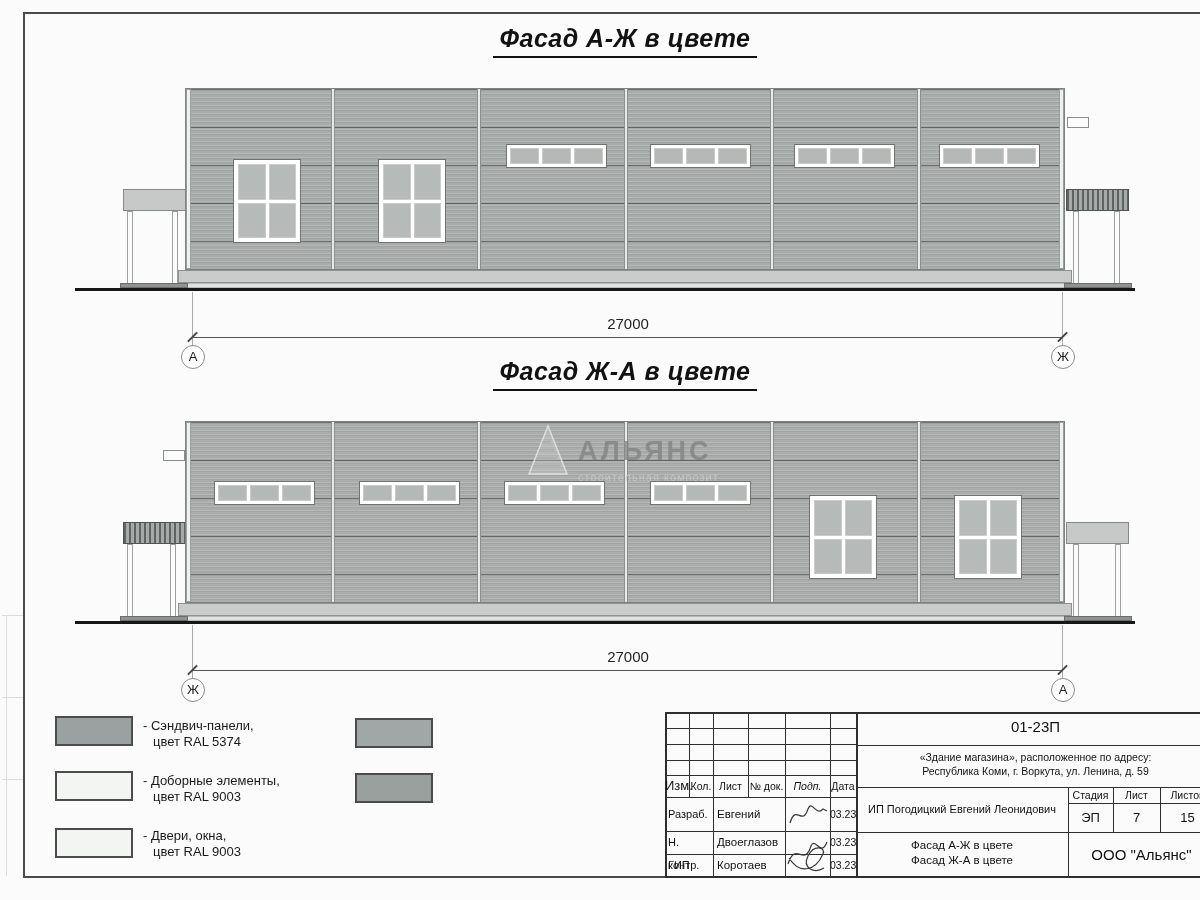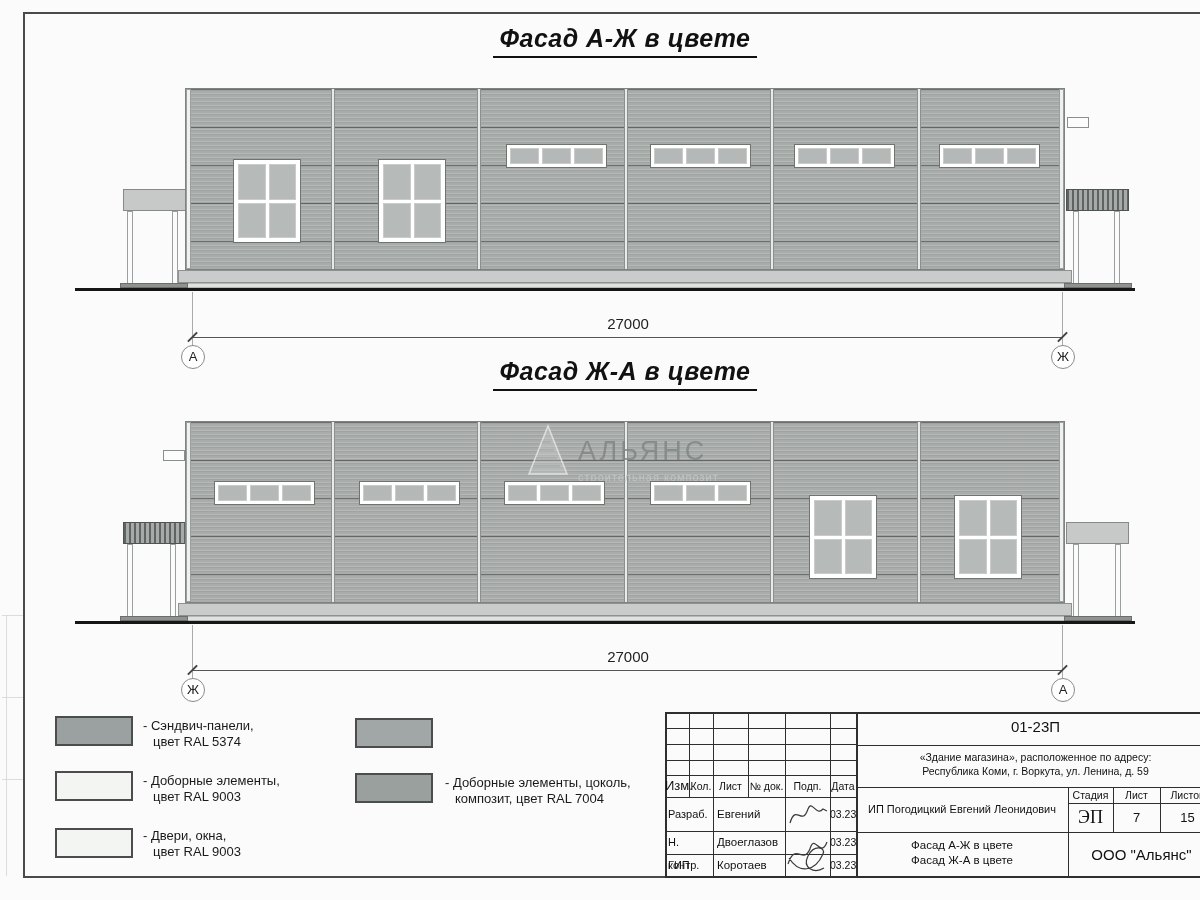--- a/index.html
+++ b/index.html
@@ -54,21 +54,21 @@
 
   .extline{position:absolute;top:292px;width:1px;height:56px;background:#aaa;}
   .dimline{position:absolute;left:193px;top:337px;width:870px;height:1px;background:#555;}
   .dimtick{position:absolute;top:336px;width:13px;height:2px;background:#444;transform:rotate(-45deg);}
   .dimlabel{position:absolute;left:193px;top:315px;width:870px;text-align:center;font-size:15px;color:#222;}
   .axis{position:absolute;top:345px;width:24px;height:24px;border:1px solid #8a8a8a;border-radius:50%;
         background:#fff;box-sizing:border-box;text-align:center;line-height:22px;font-size:13px;color:#222;}
 
   
   .watermark{position:absolute;left:342px;top:2px;display:flex;align-items:flex-start;gap:10px;opacity:.95;}
-  .wm-name{font-size:27px;font-weight:normal;letter-spacing:3px;color:rgba(125,130,128,0.8);margin-top:12px;}
+  .wm-name{font-size:27px;font-weight:bold;letter-spacing:3px;color:rgba(125,130,128,0.8);margin-top:12px;}
   .wm-tag{font-size:11px;letter-spacing:1px;color:rgba(195,199,197,0.95);margin-top:4px;}
 
   
   .legend-item{position:absolute;display:flex;}
   .swatch{display:block;width:78px;height:30px;border:2px solid #4c4c4c;box-sizing:border-box;}
   .llabel{font-size:13px;line-height:16px;color:#1a1a1a;}
   .llabel .l2{margin-left:10px;}
 
   
   #titleblock{position:absolute;left:665px;top:712px;width:550px;height:166px;}
@@ -268,24 +268,20 @@
       <span class="llabel" style="margin-left:10px;margin-top:2px;">
         <span>- Двери, окна,</span><br>
         <span class="l2">цвет RAL 9003</span>
       </span>
     </div>
     <div class="legend-item" style="left:355px;top:718px;">
       <span class="swatch" style="background: rgb(161, 167, 166);"></span>
     </div>
     <div class="legend-item" style="left:355px;top:773px;">
       <span class="swatch" style="background: rgb(153, 160, 158);"></span>
-      <span class="llabel" style="margin-left:12px;margin-top:2px;">
-        <span>- Доборные элементы, цоколь,</span><br>
-        <span class="l2">композит, цвет RAL 7004</span>
-      </span>
     </div>
   </div>
 
   <div id="titleblock">
 
     <div class="vl" style="left:0;top:0;height:166px;width:2px;"></div>
     <div class="vl" style="left:24px;top:0;height:85px;"></div>
     <div class="vl" style="left:48px;top:0;height:166px;"></div>
     <div class="vl" style="left:83px;top:0;height:85px;"></div>
     <div class="vl" style="left:120px;top:0;height:166px;"></div>
@@ -310,21 +306,21 @@
     <div class="hl" style="top:120px;left:191px;width:359px;"></div>
 
     <div class="tbc" style="left:191px;top:6px;width:359px;font-size:15px;">01-23П</div>
     <div class="tbc" style="left:191px;top:39px;width:359px;font-size:10.5px;">«Здание магазина», расположенное по адресу:</div>
     <div class="tbc" style="left:191px;top:53px;width:359px;font-size:10.5px;">Республика Коми, г. Воркута, ул. Ленина, д. 59</div>
 
     <div class="tbc" style="left:0;top:63px;width:24px;height:22px;line-height:22px;font-size:13px;">Изм.</div>
     <div class="tbc" style="left:24px;top:63px;width:24px;height:22px;line-height:22px;font-size:10.5px;">Кол.</div>
     <div class="tbc" style="left:48px;top:63px;width:35px;height:22px;line-height:22px;font-size:10.5px;">Лист</div>
     <div class="tbc" style="left:83px;top:63px;width:37px;height:22px;line-height:22px;font-size:10.5px;">№ док.</div>
-    <div class="tbc" style="left:120px;top:63px;width:45px;height:22px;line-height:22px;font-size:10.5px;">Подп.</div>
+    <div class="tbc" style="left:120px;top:63px;width:45px;height:22px;line-height:22px;font-size:10.5px;font-style:italic;">Подп.</div>
     <div class="tbc" style="left:165px;top:63px;width:26px;height:22px;line-height:22px;font-size:10.5px;">Дата</div>
 
     <div class="tbc tbl" style="left:3px;top:85px;width:45px;height:34px;line-height:34px;font-size:11px;">Разраб.</div>
     <div class="tbc tbl" style="left:52px;top:85px;width:67px;height:34px;line-height:34px;font-size:11.5px;">Евгений</div>
     <div class="tbc" style="left:165px;top:85px;width:26px;height:34px;line-height:34px;font-size:10.5px;">03.23</div>
 
     <div class="tbc tbl" style="left:3px;top:119px;width:45px;height:23px;line-height:23px;font-size:11px;">Н. контр.</div>
     <div class="tbc tbl" style="left:52px;top:119px;width:67px;height:23px;line-height:23px;font-size:11.5px;">Двоеглазов</div>
     <div class="tbc" style="left:165px;top:119px;width:26px;height:23px;line-height:23px;font-size:10.5px;">03.23</div>
 
@@ -337,21 +333,21 @@
     </svg>
     <svg class="abs" style="left:119px;top:120px;" width="46" height="44" viewBox="0 0 46 44">
       <path d="M4 32 C 12 8, 20 36, 27 14 C 31 4, 37 26, 43 10 M5 26 C 15 42, 31 40, 39 22 C 42 15, 30 12, 24 24 C 18 36, 30 42, 40 36" fill="none" stroke="#3a3a3a" stroke-width="1.2"></path>
     </svg>
 
     <div class="tbc" style="left:191px;top:75px;width:212px;height:45px;line-height:45px;font-size:11px;">ИП Погодицкий Евгений Леонидович</div>
 
     <div class="tbc" style="left:403px;top:75px;width:45px;height:16px;line-height:16px;font-size:10.5px;">Стадия</div>
     <div class="tbc" style="left:448px;top:75px;width:47px;height:16px;line-height:16px;font-size:10.5px;">Лист</div>
     <div class="tbc" style="left:495px;top:75px;width:55px;height:16px;line-height:16px;font-size:10.5px;">Листов</div>
-    <div class="tbc" style="left:403px;top:91px;width:45px;height:29px;line-height:29px;font-size:18px;font-family:Liberation Serif, serif;">ЭП</div>
+    <div class="tbc" style="left:403px;top:91px;width:45px;height:29px;line-height:29px;font-size:13px;">ЭП</div>
     <div class="tbc" style="left:448px;top:91px;width:47px;height:29px;line-height:29px;font-size:13px;">7</div>
     <div class="tbc" style="left:495px;top:91px;width:55px;height:29px;line-height:29px;font-size:13px;">15</div>
 
     <div class="tbc" style="left:191px;top:127px;width:212px;font-size:11.5px;">Фасад А-Ж в цвете</div>
     <div class="tbc" style="left:191px;top:142px;width:212px;font-size:11.5px;">Фасад Ж-А в цвете</div>
     <div class="tbc" style="left:403px;top:120px;width:147px;height:46px;line-height:46px;font-size:15px;">ООО "Альянс"</div>
   </div>
 
 </div>
 

